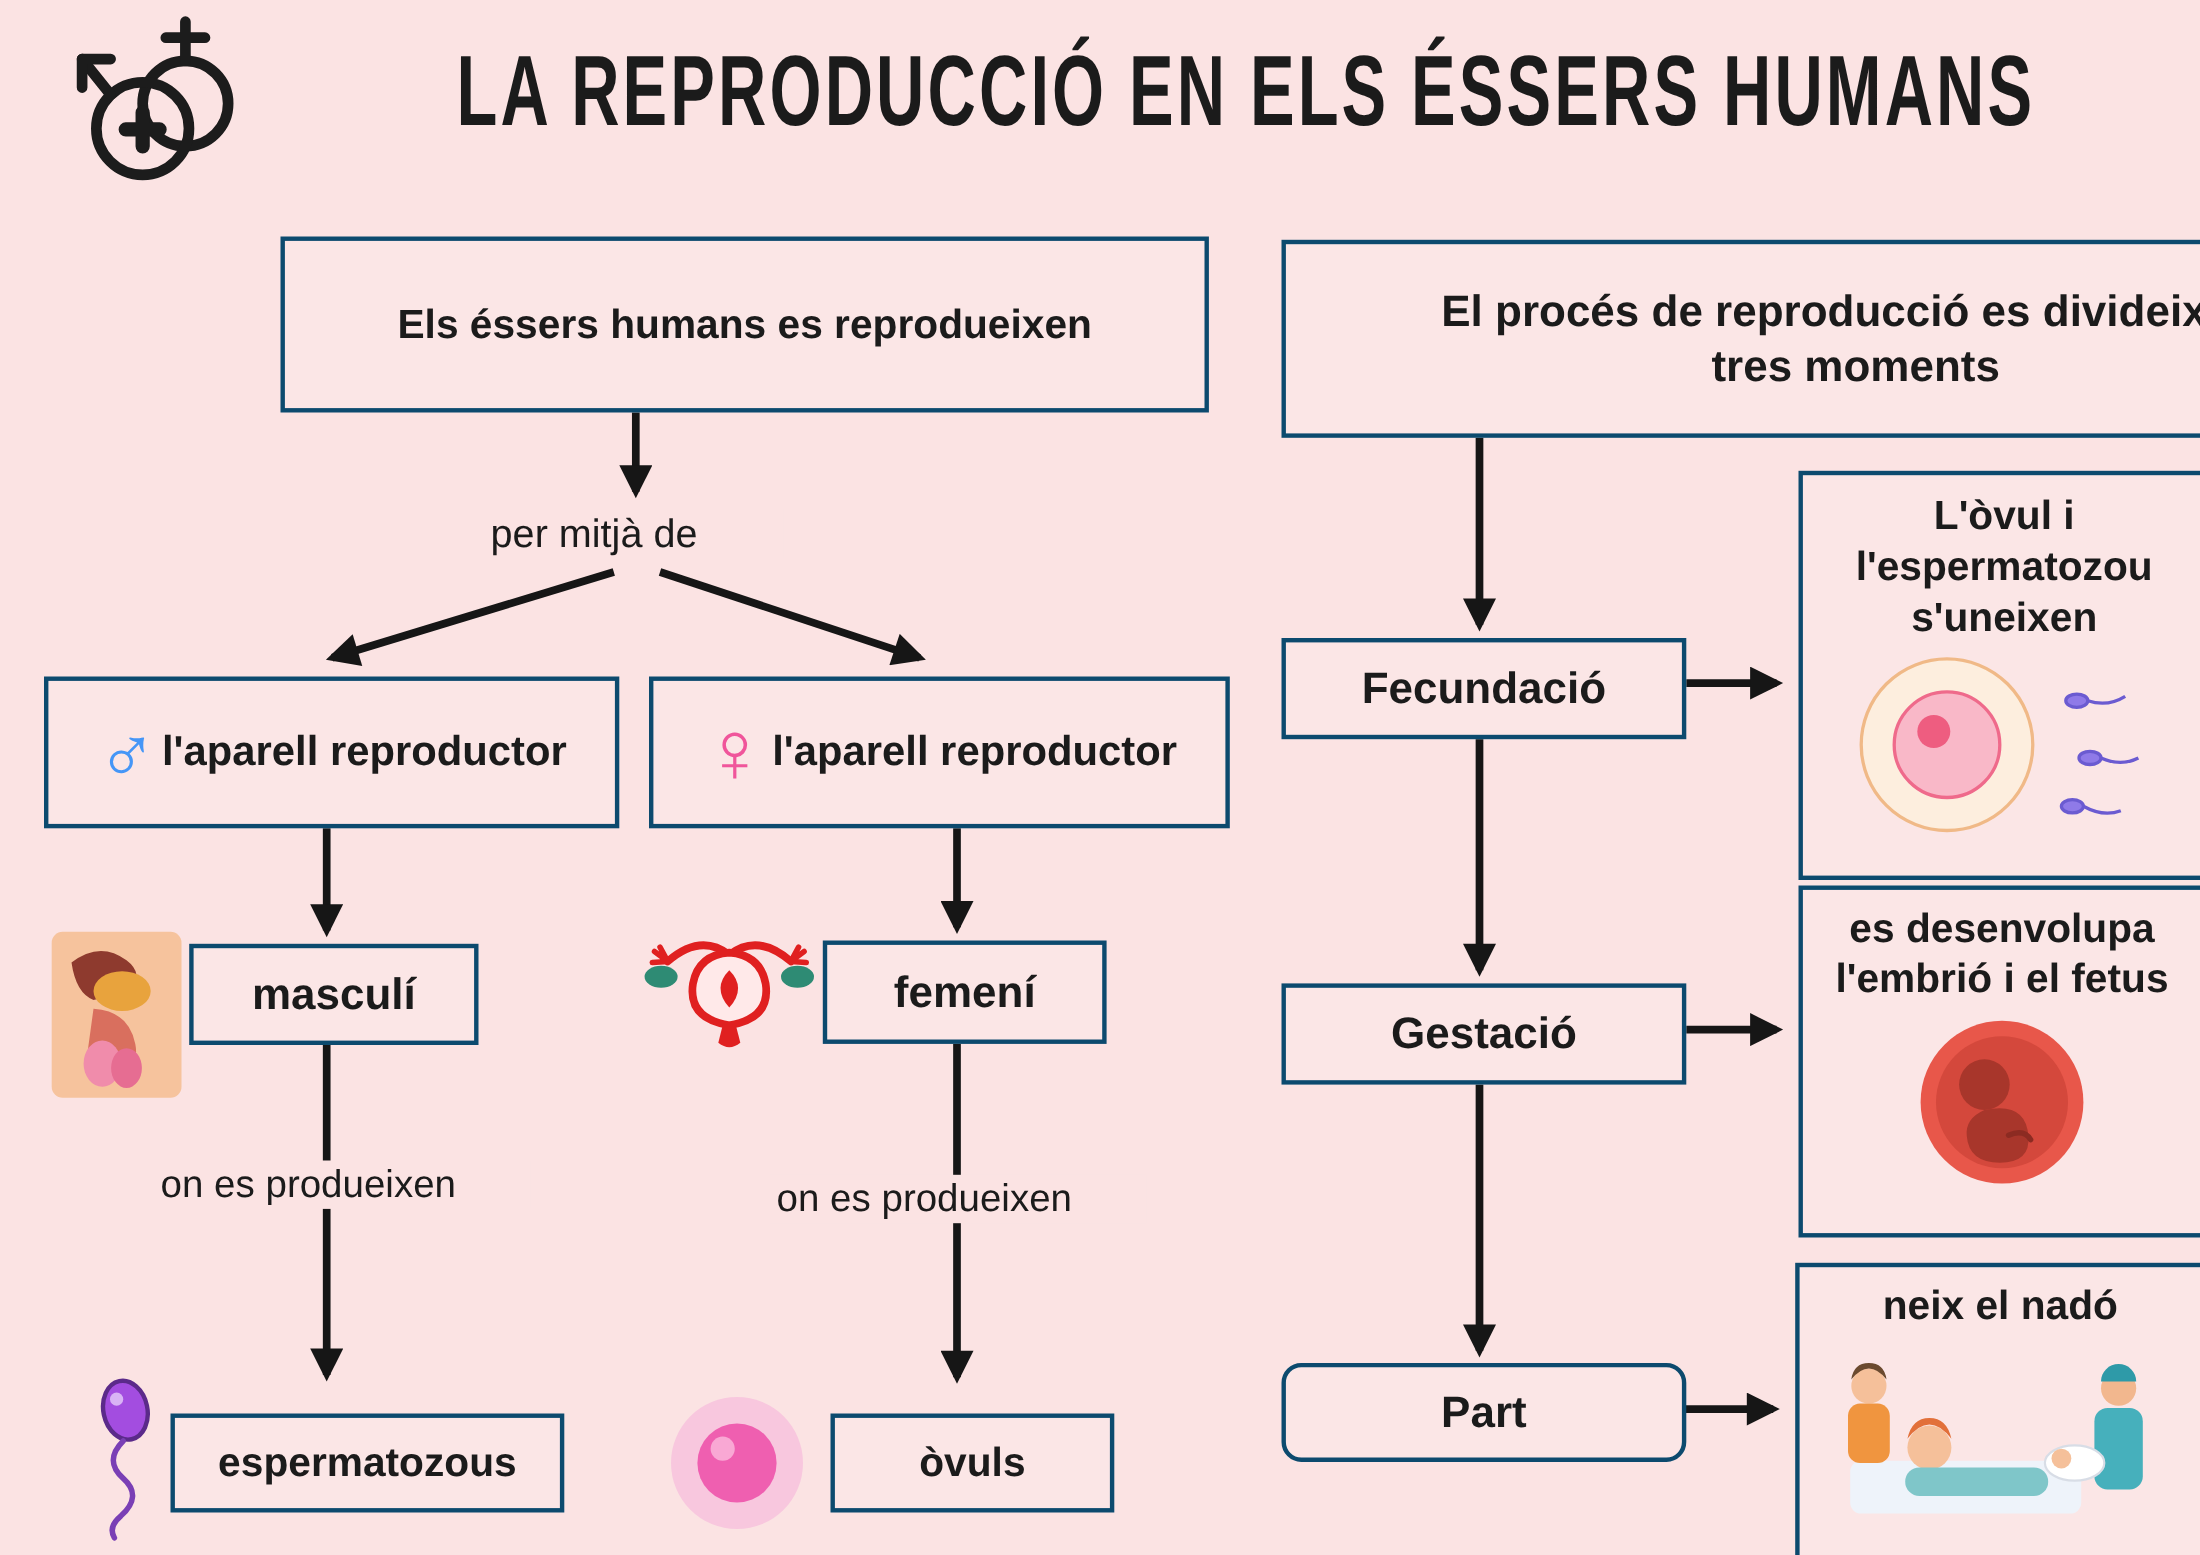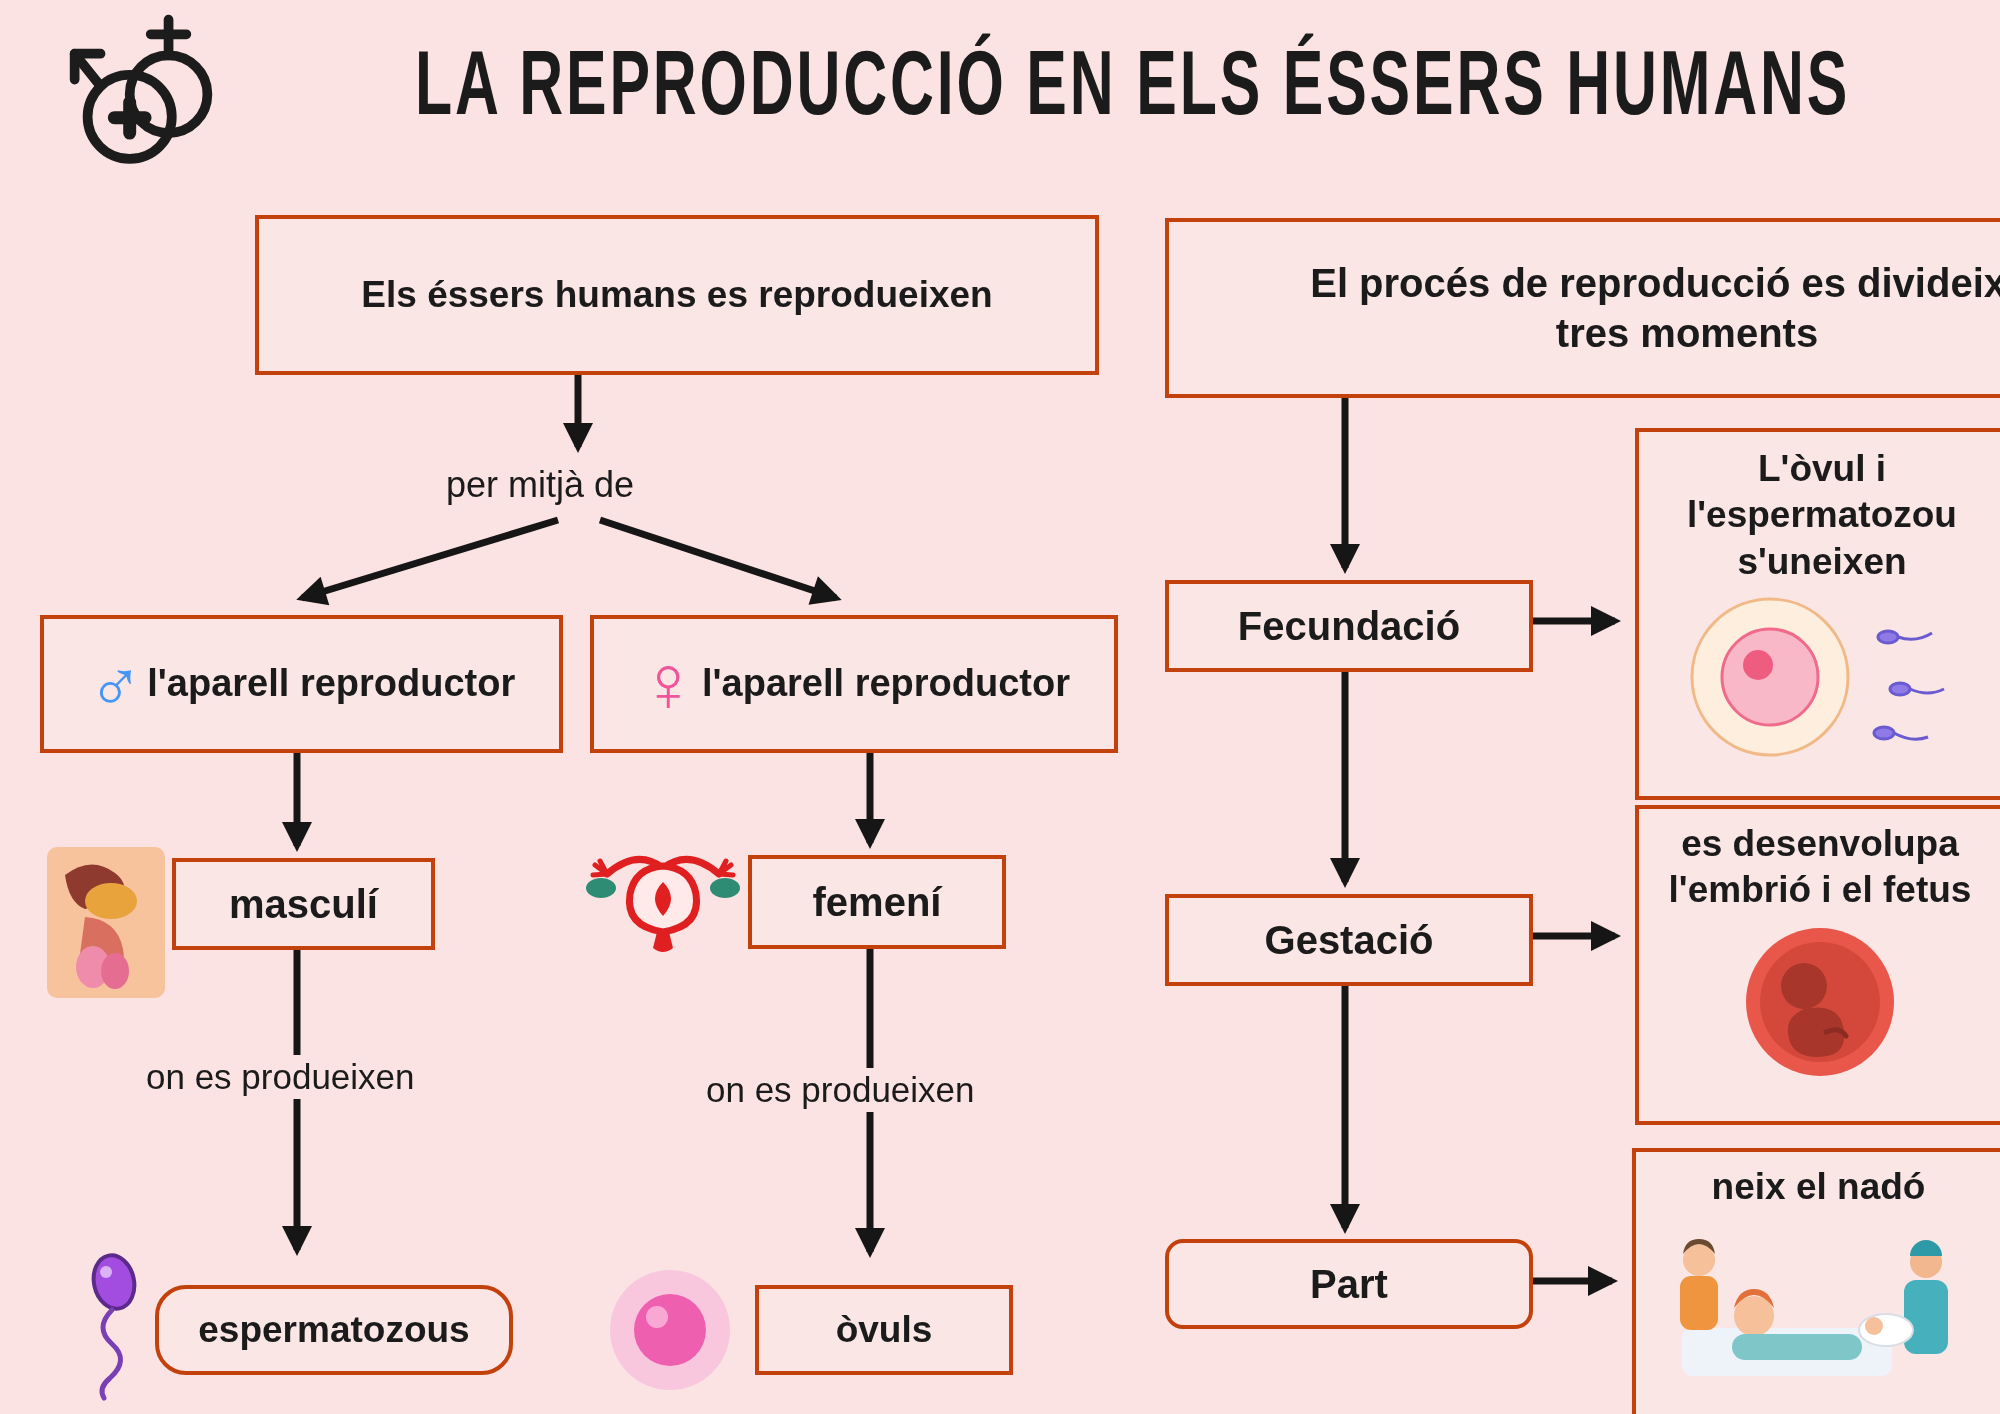--- a/index.html
+++ b/index.html
@@ -1,19 +1,19 @@
 <!DOCTYPE html>
 <html><head>
 <meta charset="utf-8">
 <style>
   html,body{margin:0;padding:0;}
   body{background:#fbe3e3;font-family:"Liberation Sans",sans-serif;color:#1b1b1b;}
   .canvas{position:relative;width:2000px;height:1414px;background:#fbe3e3;overflow:hidden;}
   .arrows{position:absolute;left:0;top:0;width:2000px;height:1414px;z-index:1;}
-  .box{position:absolute;z-index:2;border:4px solid #c2410c;background:#fbe6e6;display:flex;align-items:center;justify-content:center;text-align:center;font-weight:bold;line-height:1.25;}
+  .box{position:absolute;z-index:2;border:4px solid #0c4a6e;background:#fbe6e6;display:flex;align-items:center;justify-content:center;text-align:center;font-weight:bold;line-height:1.25;}
   .col{flex-direction:column;justify-content:flex-start;}
   .plain-label{position:absolute;z-index:2;text-align:left;font-weight:normal;background:#fbe3e3;padding:2px 6px;}
   .title{position:absolute;left:380px;top:30px;width:1400px;margin:0;text-align:center;font-size:64px;font-weight:600;letter-spacing:3px;transform:scale(.95,1.42);transform-origin:center top;white-space:nowrap;z-index:2;}
   .illo{position:absolute;z-index:2;}
   .sym{line-height:1;font-weight:bold;}
 </style>
 </head>
 <body>
 
 <div class="canvas">
@@ -101,21 +101,21 @@
 
   <div class="plain-label" style="left:140px;top:1055px;width:330px;font-size:35px;">on es produeixen</div>
   <div class="plain-label" style="left:700px;top:1068px;width:330px;font-size:35px;">on es produeixen</div>
 
   <svg class="illo" style="left:72px;top:1252px;" width="85" height="150" viewBox="0 0 85 150">
     <ellipse cx="42" cy="30" rx="20" ry="27" fill="#a34de0" stroke="#5b2a8a" stroke-width="4" transform="rotate(-12 42 30)"></ellipse>
     <circle cx="34" cy="20" r="6" fill="#d9b3f5"></circle>
     <path d="M40 58 q-18 18 0 34 q18 16 -2 34 q-12 10 -6 20" fill="none" stroke="#7a3fb5" stroke-width="5" stroke-linecap="round"></path>
   </svg>
 
-  <div class="box" style="left:155px;top:1285px;width:350px;height:82px;font-size:37px;border-radius:31px;">
+  <div class="box" style="left:155px;top:1285px;width:350px;height:82px;font-size:37px;">
     <span>espermatozous</span>
   </div>
 
   <svg class="illo" style="left:605px;top:1265px;" width="130" height="130" viewBox="0 0 130 130">
     <circle cx="65" cy="65" r="60" fill="#f8c7de"></circle>
     <circle cx="65" cy="65" r="36" fill="#ef5fb0"></circle>
     <circle cx="52" cy="52" r="11" fill="#f9a8d4"></circle>
   </svg>
 
   <div class="box" style="left:755px;top:1285px;width:250px;height:82px;font-size:37px;">

